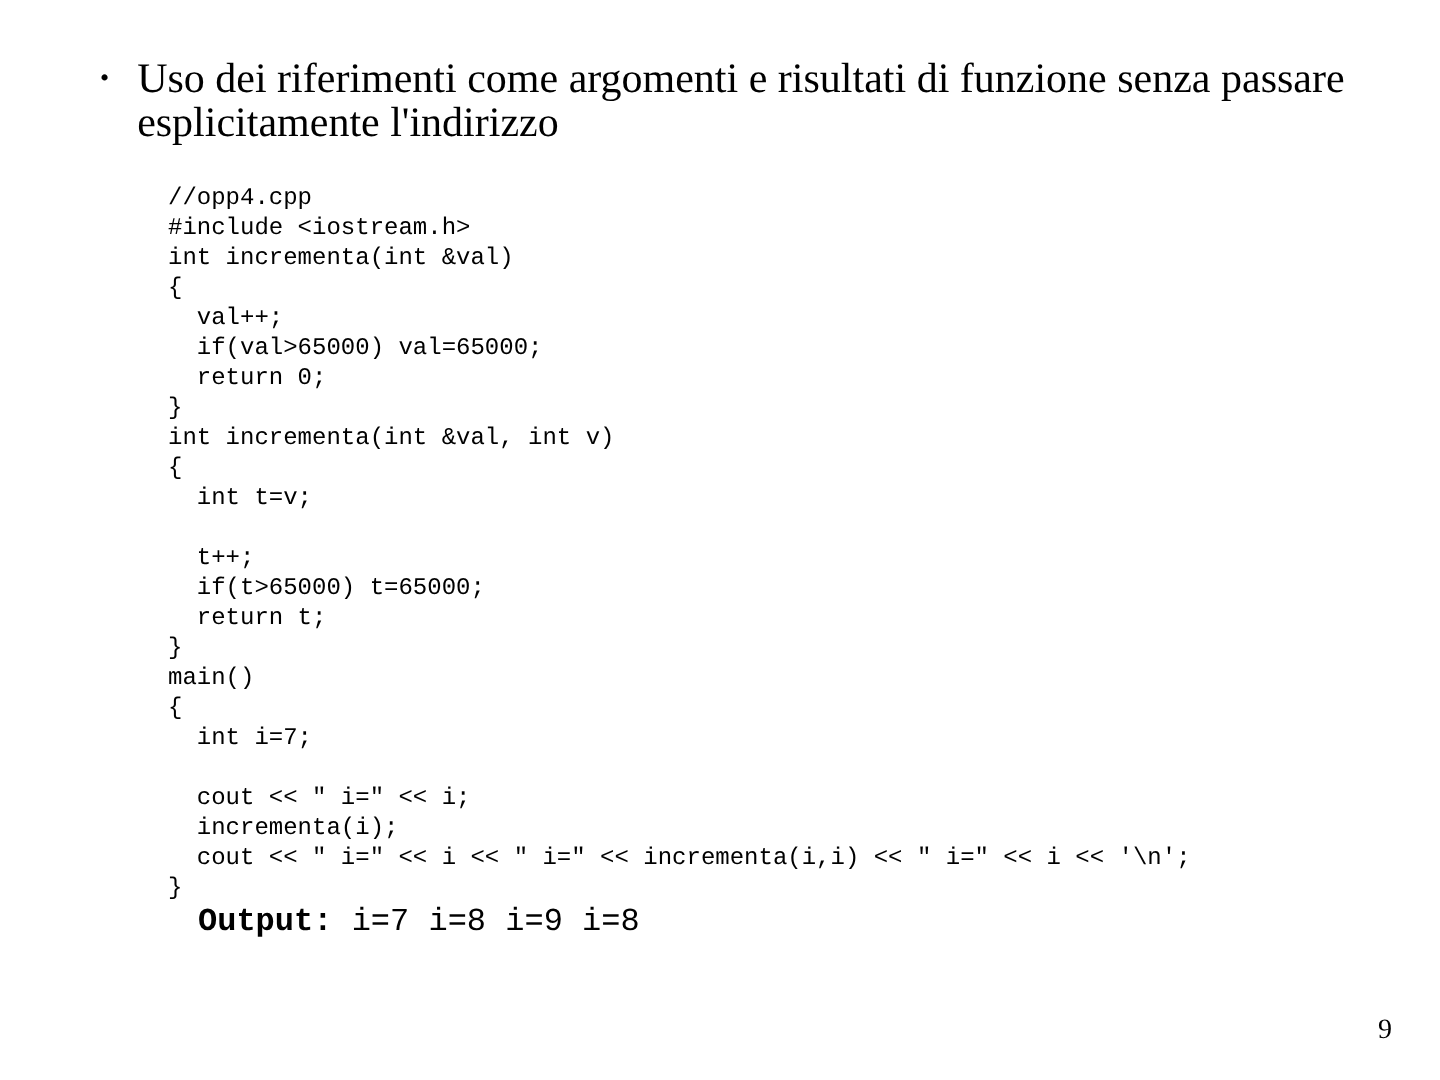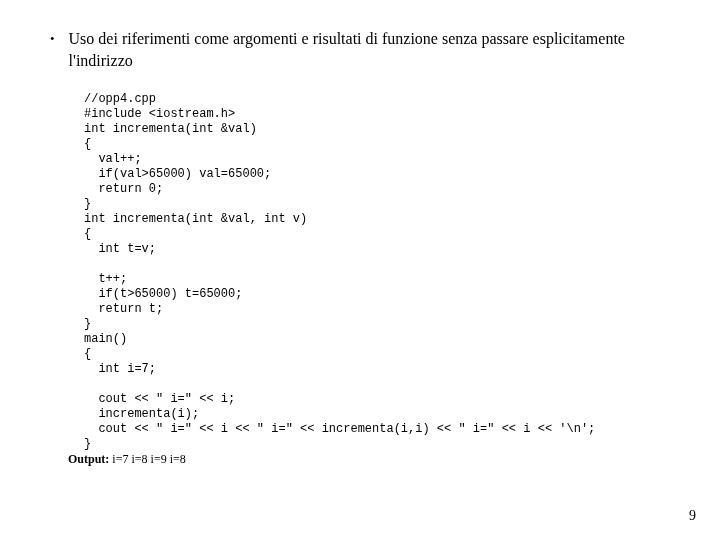--- a/index.html
+++ b/index.html
@@ -16,35 +16,35 @@
   display: flex;
   align-items: flex-start;
   gap: 14px;
   margin-bottom: 8px;
 }
 .bullet-dot {
   font-size: 13px;
   line-height: 22px;
 }
 .bullet-text {
-  font-size: 16px;
+  font-size: 21px;
   line-height: 22px;
 }
 .code-block {
   font-family: "Courier New", Courier, monospace;
   font-size: 12px;
   line-height: 15px;
   white-space: pre;
   margin-left: 34px;
   margin-top: 20px;
 }
 .output-line {
-  font-family: Liberation Serif, serif;
-  font-size: 12px;
-  margin-left: 18px;
+  font-family: Liberation Mono, monospace;
+  font-size: 16px;
+  margin-left: 49px;
   margin-top: 0;
 }
 .output-label { font-weight: bold; }
 .page-number {
   position: absolute;
   right: 24px;
   bottom: 16px;
   font-size: 14px;
 }
 </style>

